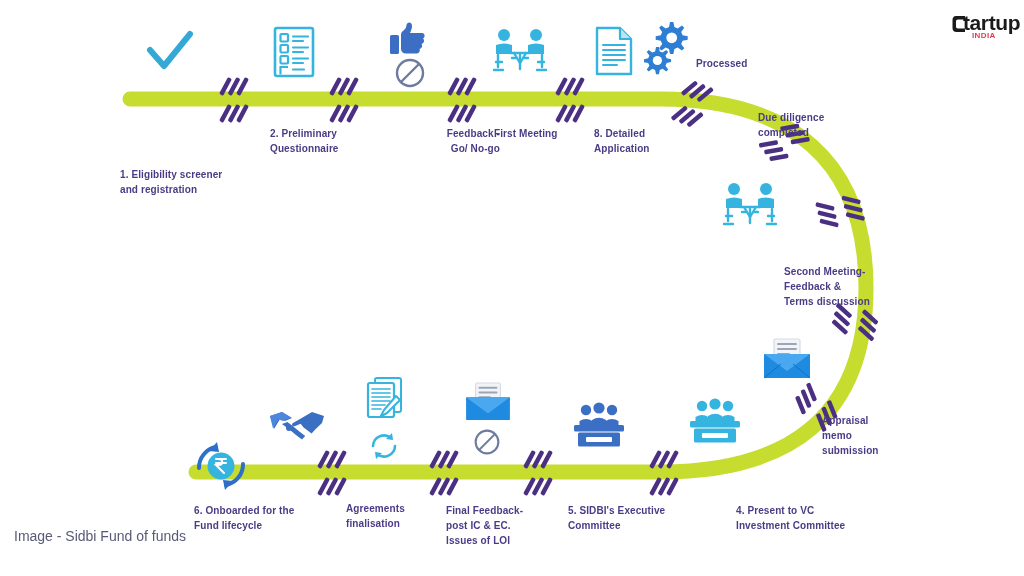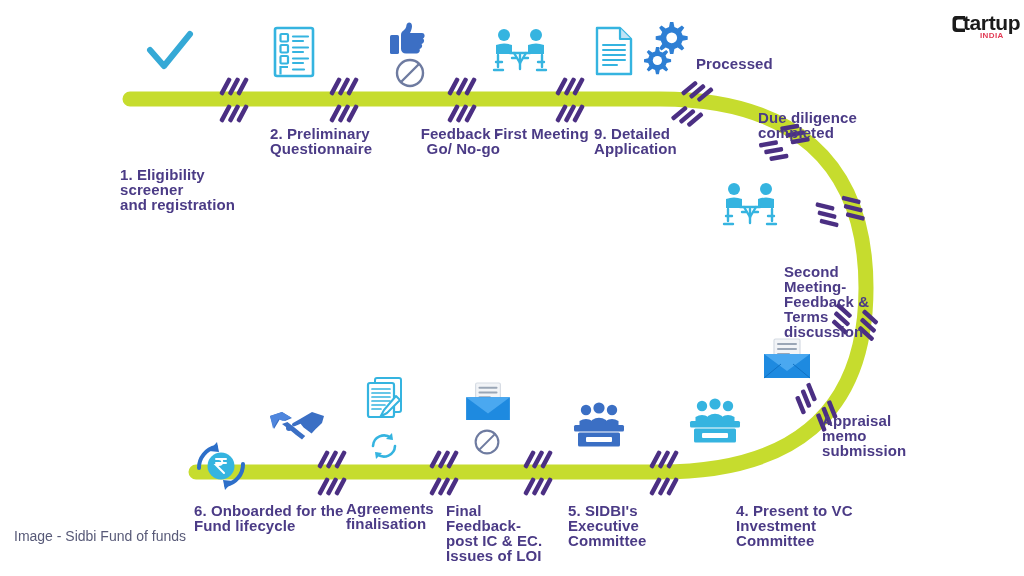--- a/index.html
+++ b/index.html
@@ -9,36 +9,36 @@
     font-family:"Liberation Sans", sans-serif;
     overflow:hidden;
     position:relative;
   }
   #stage{position:absolute;left:0;top:0;width:1024px;height:576px;}
   #trackSvg{position:absolute;left:0;top:0;width:1024px;height:576px;}
   .lbl{
     position:absolute;
     color:#4b3b86;
     font-weight:bold;
-    font-size:15px;
+    font-size:10px;
     line-height:15px;
     letter-spacing:.1px;
     white-space:pre-line;
   }
   .ic{position:absolute;}
   .ic svg{display:block;}
   
   #logo{position:absolute;right:10px;top:10px;width:62px;height:34px;}
   #logo .lg-word{
     position:absolute;left:11px;top:3px;
     font-size:21px;font-weight:bold;color:#1b1b1b;
     line-height:19px;letter-spacing:-.4px;
   }
   #logo .lg-sub{
-    position:absolute;left:28px;top:21px;
+    position:absolute;left:20px;top:21px;
     font-size:8px;font-weight:bold;color:#e23b55;
     letter-spacing:.4px;line-height:9px;
   }
   #caption{
     position:absolute;left:14px;top:528px;
     font-size:14px;color:#585a78;font-weight:normal;
     font-family:"Liberation Sans",sans-serif;
   }
 </style>
 </head>
@@ -331,21 +331,21 @@
     </svg>
   </div>
 
   <div class="lbl" style="left:120px;top:126px;width:150px;margin-top:41px;">1.  Eligibility screener
 and registration</div>
   <div class="lbl" style="left:270px;top:126px;width:120px;">2.  Preliminary
 Questionnaire</div>
   <div class="lbl" style="left:390px;top:126px;width:110px;text-align:right;">Feedback -
 Go/ No-go</div>
   <div class="lbl" style="left:494px;top:126px;width:110px;">First Meeting</div>
-  <div class="lbl" style="left:594px;top:126px;width:110px;">9.  Detailed
+  <div class="lbl" style="left:594px;top:126px;width:110px;">8.  Detailed
 Application</div>
   <div class="lbl" style="left:696px;top:56px;width:100px;">Processed</div>
   <div class="lbl" style="left:758px;top:110px;width:110px;">Due diligence
 completed</div>
   <div class="lbl" style="left:784px;top:223px;width:120px;margin-top:41px;">Second Meeting-
 Feedback &amp;
 Terms discussion</div>
   <div class="lbl" style="left:822px;top:389px;width:90px;margin-top:24px;">Appraisal
 memo
 submission</div>

